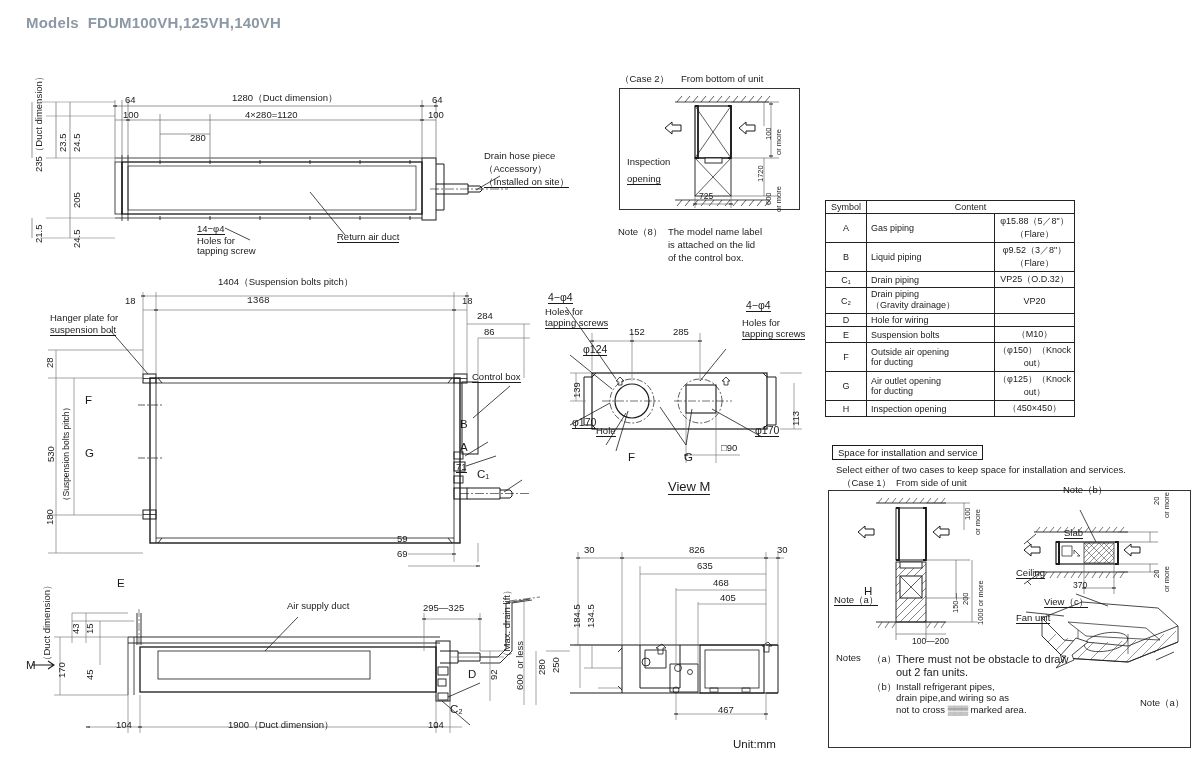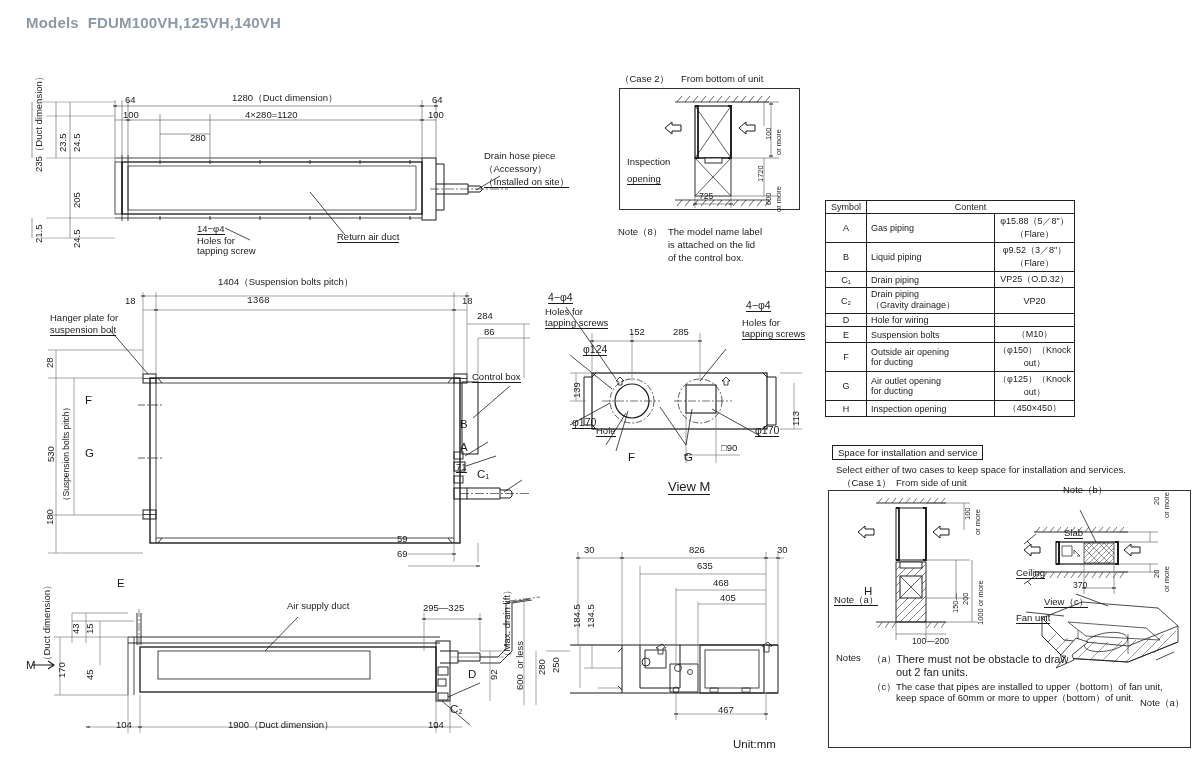--- a/index.html
+++ b/index.html
@@ -828,16 +828,16 @@
   <div class="t f7 rot" style="left:1163px;top:518px;">or more</div>
   <div class="t f7 rot" style="left:1153px;top:578px;">20</div>
   <div class="t f7 rot" style="left:1163px;top:592px;">or more</div>
   <div class="t f9" style="left:1044px;top:597px;"><span class="ulbl">View（c）</span></div>
   <div class="t f9" style="left:1016px;top:613px;"><span class="ulbl">Fan unit</span></div>
   <div class="t f9" style="left:1140px;top:698px;">Note（a）</div>
 
   <div class="t f9" style="left:836px;top:653px;">Notes</div>
   <div id="notes-block" style="position:absolute;left:872px;top:653px;">
       <div style="position: relative; margin-bottom: 1px;"><span style="display: inline-block; width: 24px; font-size: 9.5px; vertical-align: top;">（a）</span><span style="display: inline-block; font-size: 11px; line-height: 1.22; vertical-align: top;">There must not be obstacle to draw<br>out 2 fan units.</span></div>
-      <div style="position: relative; margin-bottom: 1px;"><span style="display: inline-block; width: 24px; font-size: 9.5px; vertical-align: top;">（c）</span><span style="display: inline-block; font-size: 9.5px; line-height: 1.22; vertical-align: top;">The case that pipes are installed to upper（bottom）of fan unit,<br>keep space of 60mm or more to upper（bottom）of unit.</span></div>
+      <div style="position: relative; margin-bottom: 1px;"><span style="display: inline-block; width: 24px; font-size: 9.5px; vertical-align: top;">（b）</span><span style="display: inline-block; font-size: 9.5px; line-height: 1.22; vertical-align: top;">Install refrigerant pipes,<br>drain pipe,and wiring so as<br>not to cross ▒▒▒ marked area.</span></div>
     </div>
 
 </div>
 
 </body></html>

